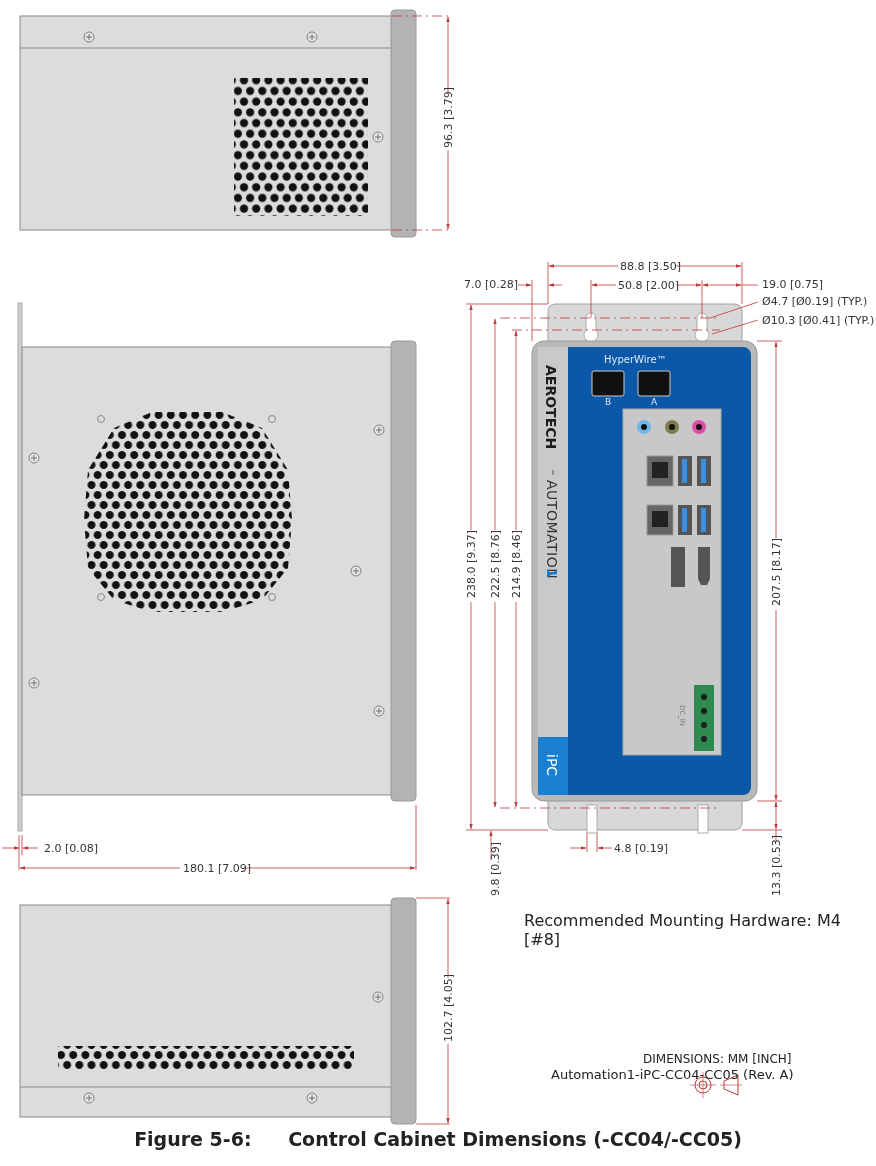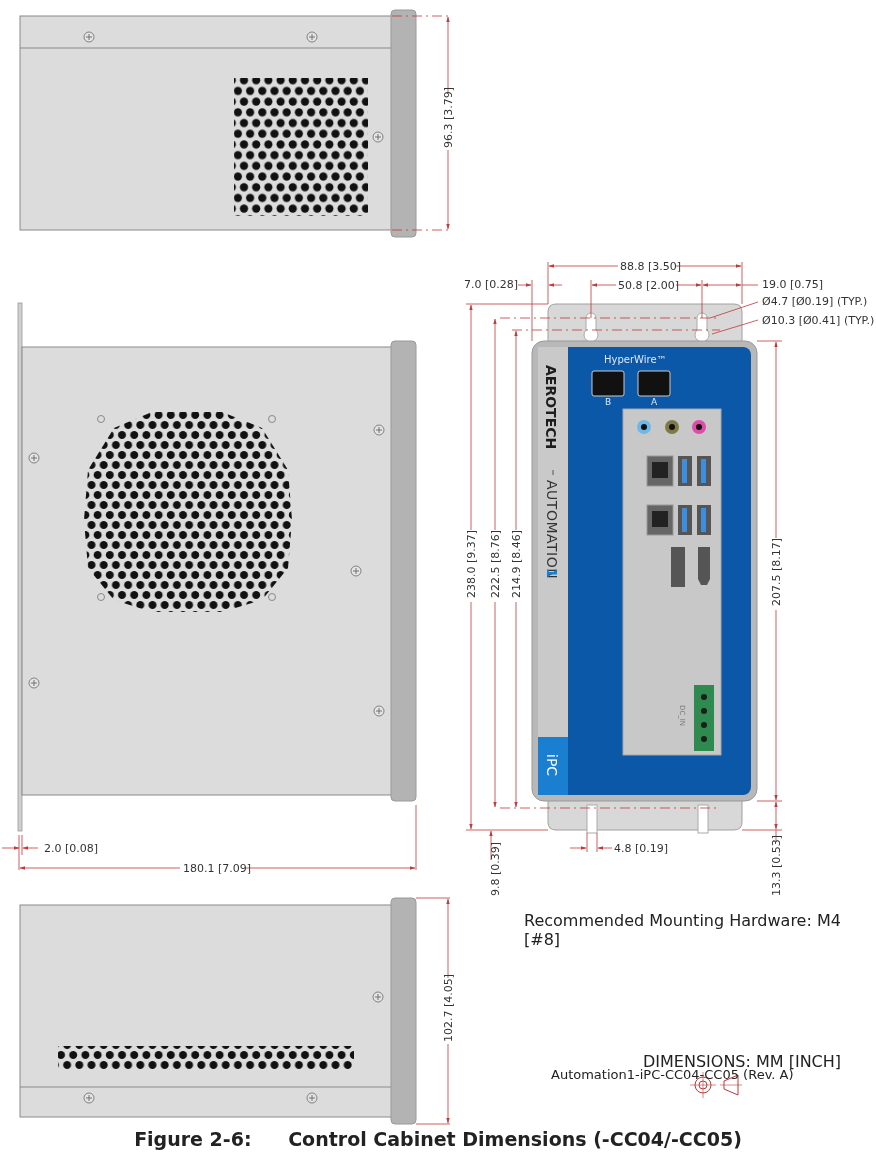--- a/index.html
+++ b/index.html
@@ -230,18 +230,18 @@
     <circle cx="703" cy="1085" r="4" fill="none" stroke="#c0393b"></circle>
     <line x1="690" y1="1085" x2="716" y2="1085" stroke="#c0393b" stroke-width="0.6"></line>
     <line x1="703" y1="1072" x2="703" y2="1098" stroke="#c0393b" stroke-width="0.6"></line>
     <path d="M724,1081 L738,1075 V1095 L724,1089 Z" fill="none" stroke="#c0393b"></path>
     <line x1="720" y1="1085" x2="742" y2="1085" stroke="#c0393b" stroke-width="0.6"></line>
   </g>
 </svg>
 
 <div class="note" style="left:524px; top:911px; font-size:16px;">Recommended Mounting Hardware: M4 [#8]</div>
 <div class="note" style="left:551px; top:1027px; font-size:13px;margin-top:40px;">Automation1-iPC-CC04-CC05 (Rev. A)</div>
-<div class="note" style="left:643px; top:1052px; font-size:16px;">DIMENSIONS: MM [INCH]</div>
+<div class="note" style="left:643px; top:1052px; font-size:12px;">DIMENSIONS: MM [INCH]</div>
 
 <div class="caption">
-  <span class="cap-num">Figure 2-6:</span>
+  <span class="cap-num">Figure 5-6:</span>
   <span>Control Cabinet Dimensions (-CC04/-CC05)</span>
 </div>
 
 </body></html>

